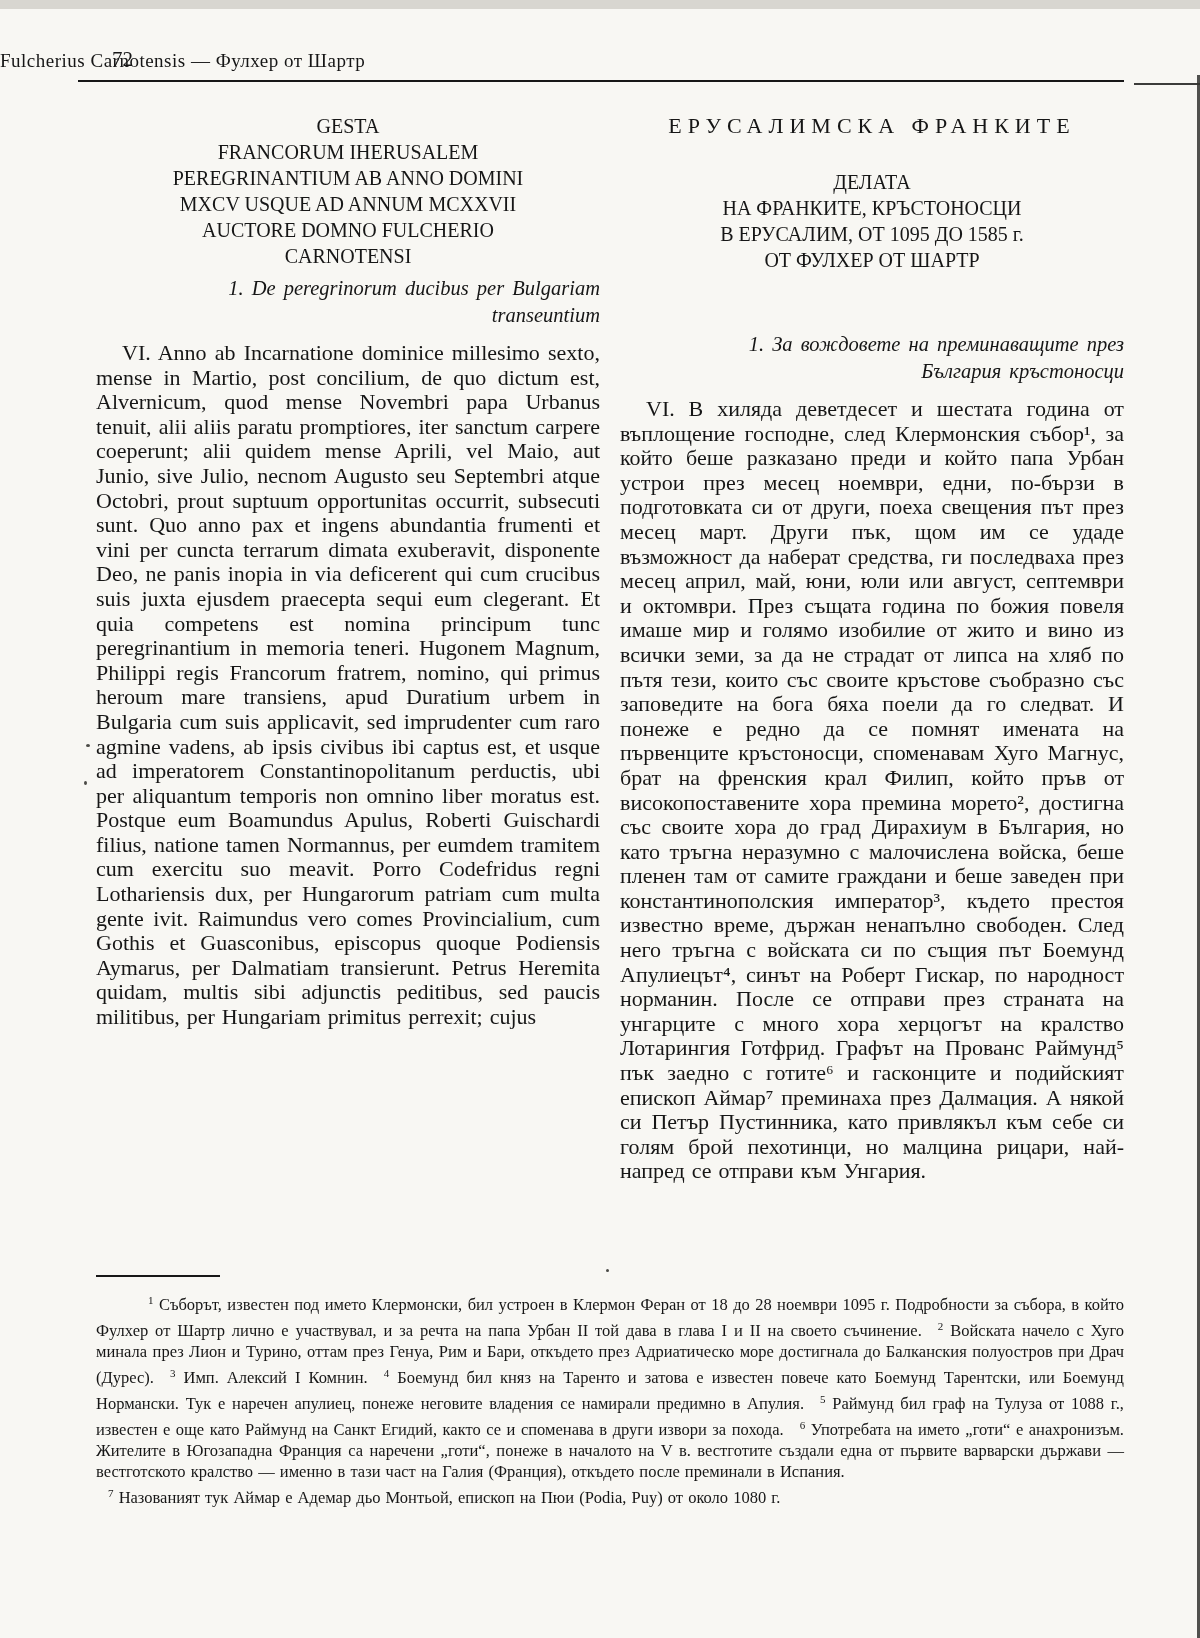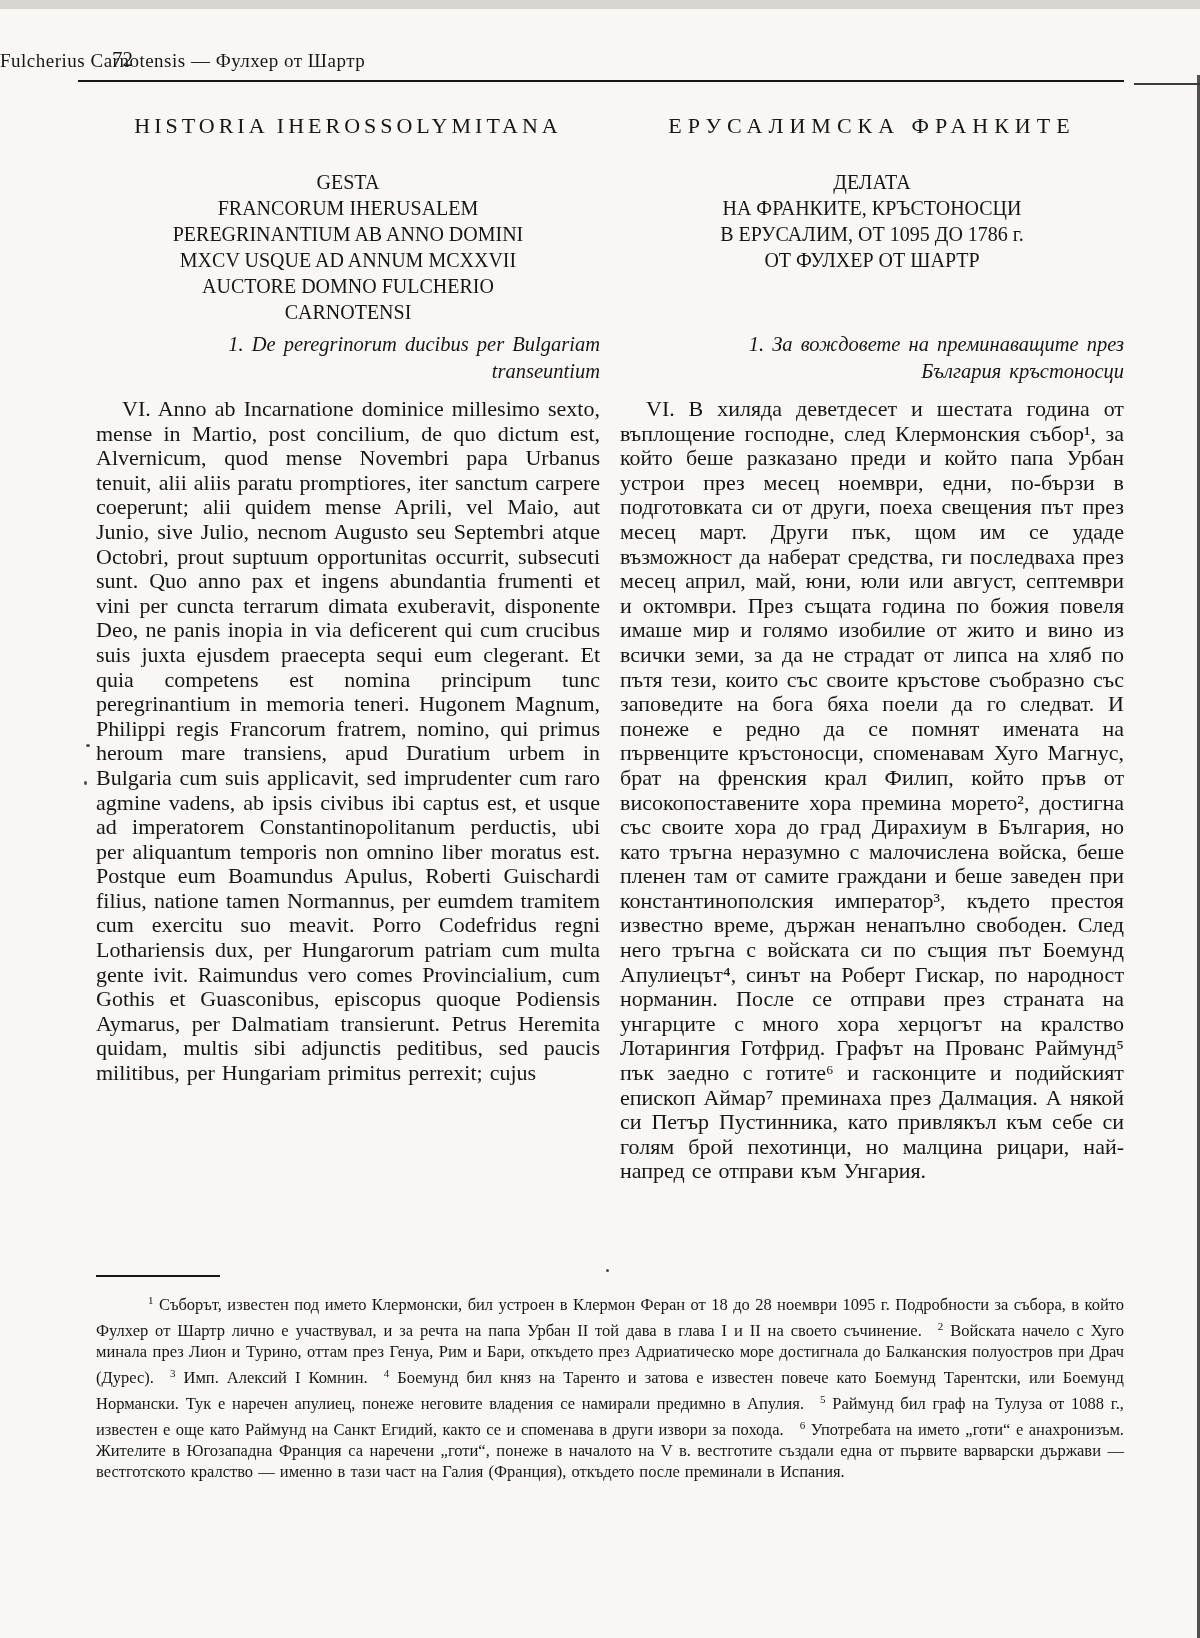--- a/index.html
+++ b/index.html
@@ -48,48 +48,48 @@
 <div class="page">
 
   <div class="header-pagenum">72</div>
   <div class="header-title">Fulcherius Carnotensis — Фулхер от Шартр</div>
   <div class="header-rule"></div>
   <div class="header-rule-dash"></div>
 
   <div class="columns">
 
     <div class="col col--latin">
-      <div class="col-title">HISTORIA IHEROSSOLYMITANA</div>
       <div class="col-subtitle">GESTA
 FRANCORUM IHERUSALEM
 PEREGRINANTIUM AB ANNO DOMINI
 MXCV USQUE AD ANNUM MCXXVII
 AUCTORE DOMNO FULCHERIO
 CARNOTENSI</div>
       <div class="col-section">1. De peregrinorum ducibus per Bulgariam
 transeuntium</div>
       <p class="col-body">VI. Anno ab Incarnatione dominice millesimo sexto, mense in Martio, post concilium, de quo dictum est, Alvernicum, quod mense Novembri papa Urbanus tenuit, alii aliis paratu promptiores, iter sanctum carpere coeperunt; alii quidem mense Aprili, vel Maio, aut Junio, sive Julio, necnom Augusto seu Septembri atque Octobri, prout suptuum opportunitas occurrit, subsecuti sunt. Quo anno pax et ingens abundantia frumenti et vini per cuncta terrarum dimata exuberavit, disponente Deo, ne panis inopia in via deficerent qui cum crucibus suis juxta ejusdem praecepta sequi eum clegerant. Et quia competens est nomina principum tunc peregrinantium in memoria teneri. Hugonem Magnum, Philippi regis Francorum fratrem, nomino, qui primus heroum mare transiens, apud Duratium urbem in Bulgaria cum suis applicavit, sed imprudenter cum raro agmine vadens, ab ipsis civibus ibi captus est, et usque ad imperatorem Constantinopolitanum perductis, ubi per aliquantum temporis non omnino liber moratus est. Postque eum Boamundus Apulus, Roberti Guischardi filius, natione tamen Normannus, per eumdem tramitem cum exercitu suo meavit. Porro Codefridus regni Lothariensis dux, per Hungarorum patriam cum multa gente ivit. Raimundus vero comes Provincialium, cum Gothis et Guasconibus, episcopus quoque Podiensis Aymarus, per Dalmatiam transierunt. Petrus Heremita quidam, multis sibi adjunctis peditibus, sed paucis militibus, per Hungariam primitus perrexit; cujus</p>
     </div>
 
     <div class="col col--bg">
       <div class="col-title">ЕРУСАЛИМСКА ФРАНКИТЕ</div>
       <div class="col-subtitle">ДЕЛАТА
 НА ФРАНКИТЕ, КРЪСТОНОСЦИ
-В ЕРУСАЛИМ, ОТ 1095 ДО 1786 г.
+В ЕРУСАЛИМ, ОТ 1095 ДО 1585 г.
 ОТ ФУЛХЕР ОТ ШАРТР</div>
       <div class="col-section">1. За вождовете на преминаващите през
 България кръстоносци</div>
       <p class="col-body">VI. В хиляда деветдесет и шестата година от въплощение господне, след Клермонския събор¹, за който беше разказано преди и който папа Урбан устрои през месец ноември, едни, по-бързи в подготовката си от други, поеха свещения път през месец март. Други пък, щом им се удаде възможност да наберат средства, ги последваха през месец април, май, юни, юли или август, септември и октомври. През същата година по божия повеля имаше мир и голямо изобилие от жито и вино из всички земи, за да не страдат от липса на хляб по пътя тези, които със своите кръстове съобразно със заповедите на бога бяха поели да го следват. И понеже е редно да се помнят имената на първенците кръстоносци, споменавам Хуго Магнус, брат на френския крал Филип, който пръв от високопоставените хора премина морето², достигна със своите хора до град Дирахиум в България, но като тръгна неразумно с малочислена войска, беше пленен там от самите граждани и беше заведен при константинополския император³, където престоя известно време, държан ненапълно свободен. След него тръгна с войската си по същия път Боемунд Апулиецът⁴, синът на Роберт Гискар, по народност норманин. После се отправи през страната на унгарците с много хора херцогът на кралство Лотарингия Готфрид. Графът на Прованс Раймунд⁵ пък заедно с готите⁶ и гасконците и подийският епископ Аймар⁷ преминаха през Далмация. А някой си Петър Пустинника, като привлякъл към себе си голям брой пехотинци, но малцина рицари, най-напред се отправи към Унгария.</p>
     </div>
 
   </div>
 
   <div class="footnotes">
     <div class="fn-rule"></div>
   <p class="fn-para first"><span class="fn-note"><sup>1</sup> Съборът, известен под името Клермонски, бил устроен в Клермон Феран от 18 до 28 ноември 1095 г. Подробности за събора, в който Фулхер от Шартр лично е участвувал, и за речта на папа Урбан II той дава в глава I и II на своето съчинение.</span><span class="fn-note"><sup>2</sup> Войската начело с Хуго минала през Лион и Турино, оттам през Генуа, Рим и Бари, откъдето през Адриатическо море достигнала до Балканския полуостров при Драч (Дурес).</span><span class="fn-note"><sup>3</sup> Имп. Алексий I Комнин.</span><span class="fn-note"><sup>4</sup> Боемунд бил княз на Таренто и затова е известен повече като Боемунд Тарентски, или Боемунд Нормански. Тук е наречен апулиец, понеже неговите владения се намирали предимно в Апулия.</span><span class="fn-note"><sup>5</sup> Раймунд бил граф на Тулуза от 1088 г., известен е още като Раймунд на Санкт Егидий, както се и споменава в други извори за похода.</span><span class="fn-note"><sup>6</sup> Употребата на името „готи“ е анахронизъм. Жителите в Югозападна Франция са наречени „готи“, понеже в началото на V в. вестготите създали една от първите варварски държави — вестготското кралство — именно в тази част на Галия (Франция), откъдето после преминали в Испания.</span></p>
+      <p class="fn-para last"><span class="fn-note"><sup>7</sup> Назованият тук Аймар е Адемар дьо Монтьой, епископ на Пюи (Podia, Puy) от около 1080 г.</span></p>
     </div>
 
   <div class="speck s1"></div>
   <div class="speck s2"></div>
   <div class="speck s3"></div>
   <div class="edge-right"></div>
   <div class="edge-bottom"></div>
 
 </div>
 

